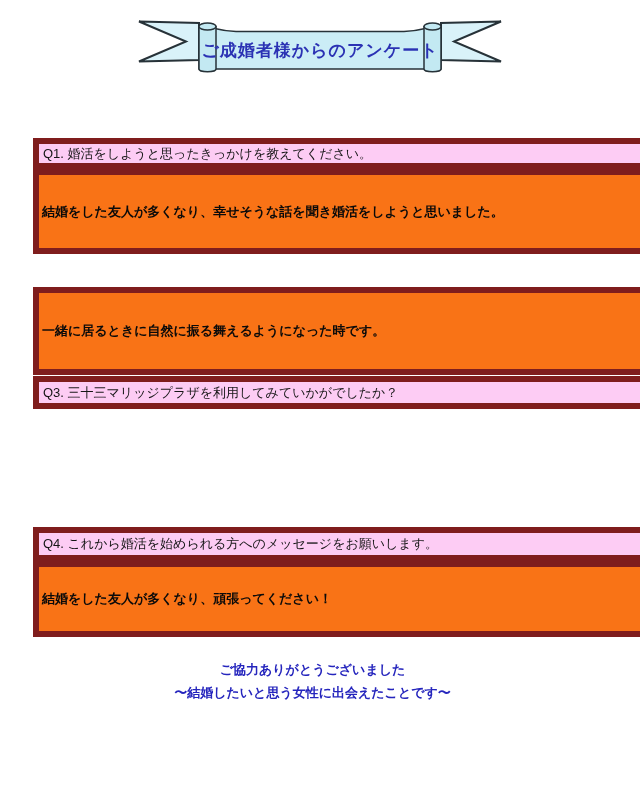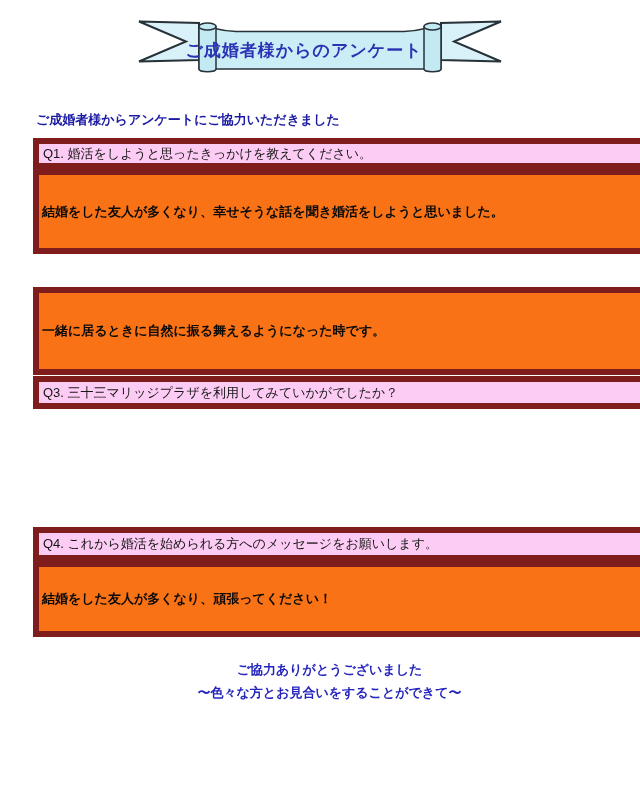--- a/index.html
+++ b/index.html
@@ -4,21 +4,21 @@
 <style>
   html,body { margin:0; padding:0; background:#ffffff; }
   .page {
     position:relative; width:640px; height:802px; background:#ffffff;
     font-family:"Liberation Sans","DejaVu Sans",sans-serif; overflow:hidden;
   }
   
   .ribbon { position:absolute; left:130px; top:12px; width:380px; height:64px; }
   .ribbon svg { position:absolute; left:0; top:0; width:100%; height:100%; }
   .ribbon-title {
-    position:absolute; left:69px; top:18px; width:210px; height:40px;
+    position:absolute; left:69px; top:18px; width:242px; height:40px;
     display:flex; align-items:center; justify-content:center;
     font-size:17px; font-weight:bold; color:#2b32b4; letter-spacing:1px;
     white-space:nowrap;
   }
   
   .intro {
     position:absolute; left:36px; top:111px;
     font-size:13px; font-weight:bold; color:#1b1ba3; white-space:nowrap;
   }
   
@@ -39,21 +39,21 @@
   #h1 { top:138px; height:31px; }
   #a1 { top:169px; height:85px; }
   #h2 { top:255px; height:32px; }
   #a2 { top:287px; height:88px; }
   #h3 { top:376px; height:33px; }
   #a3 { top:409px; height:115px; }
   #h4 { top:527px; height:34px; }
   #a4 { top:561px; height:76px; }
   
   .footer {
-    position:absolute; left:50px; top:658px; width:559px;
+    position:absolute; left:33px; top:658px; width:559px;
     text-align:center; font-size:13px; font-weight:bold; color:#2525bd;
     line-height:23px;
   }
 </style>
 </head>
 <body>
 
 <div class="page">
 
   <div class="ribbon">
@@ -65,36 +65,35 @@
       <path d="M199,26 C210,26 216,31 236,31.5 L404,31.5 C424,31 430,26 441,26 L441,69 L199,69 Z" stroke="#273238" stroke-width="1.5" fill="#cbedf6"></path>
 
       <path d="M199,26.5 L199,69 A8.5,2.8 0 0 0 216,69 L216,26.5 Z" stroke="#273238" stroke-width="1.5" fill="#c3e9f2"></path>
       <ellipse cx="207.5" cy="26.5" rx="8.5" ry="3.5" stroke="#273238" stroke-width="1.5" fill="#c3e9f2"></ellipse>
       <path d="M424,26.5 L424,69 A8.5,2.8 0 0 0 441,69 L441,26.5 Z" stroke="#273238" stroke-width="1.5" fill="#c3e9f2"></path>
       <ellipse cx="432.5" cy="26.5" rx="8.5" ry="3.5" stroke="#273238" stroke-width="1.5" fill="#c3e9f2"></ellipse>
     </svg>
     <div class="ribbon-title">ご成婚者様からのアンケート</div>
   </div>
 
-  <div class="intro">ご成婚者様からアンケートにご協力いただきました</div>
 
   <div class="qbox" id="h1">Q1. 婚活をしようと思ったきっかけを教えてください。</div>
   <div class="abox" id="a1">
     <div class="a-line">結婚をした友人が多くなり、幸せそうな話を聞き婚活をしようと思いました。</div>
   </div>
 
   <div class="abox" id="a2">
     <div class="a-line">一緒に居るときに自然に振る舞えるようになった時です。</div>
   </div>
 
   <div class="qbox" id="h3">Q3. 三十三マリッジプラザを利用してみていかがでしたか？</div>
 
   <div class="qbox" id="h4">Q4. これから婚活を始められる方へのメッセージをお願いします。</div>
   <div class="abox" id="a4">
     <div class="a-line">結婚をした友人が多くなり、頑張ってください！</div>
   </div>
 
   <div class="footer">
     <div>ご協力ありがとうございました</div>
-    <div>〜色々な方とお見合いをすることができて〜</div>
+    <div>〜結婚したいと思う女性に出会えたことです〜</div>
   </div>
 
 </div>
 
 </body></html>

